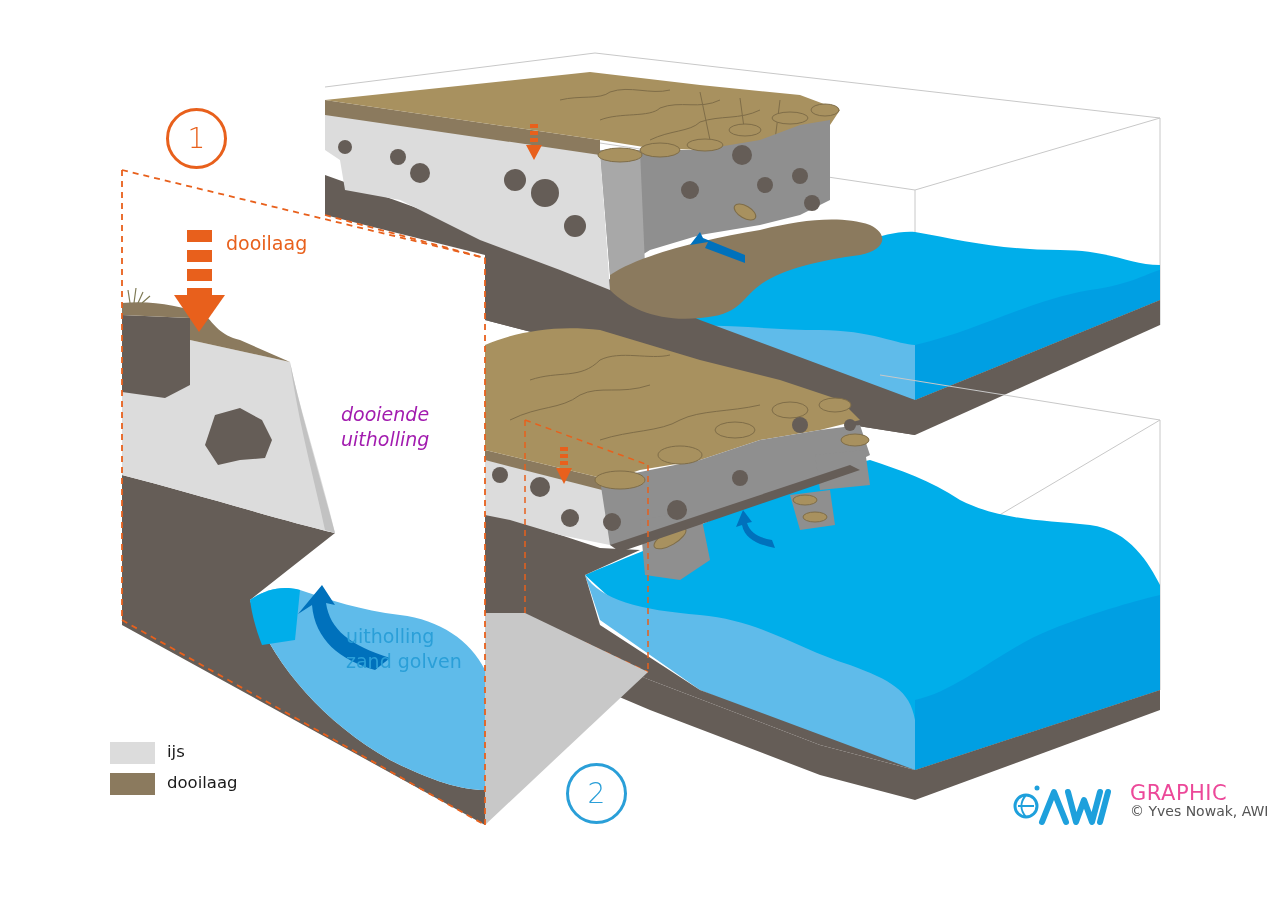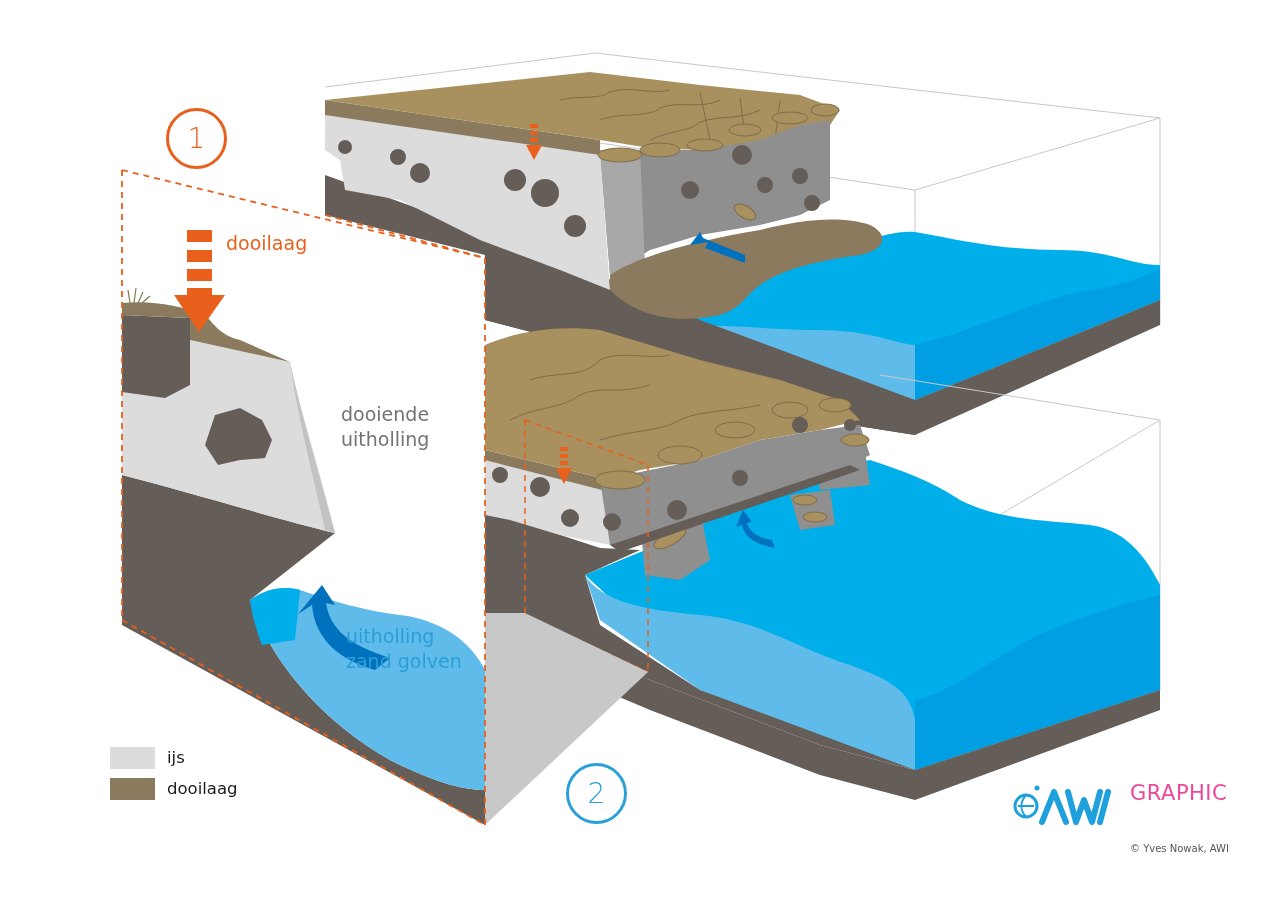--- a/index.html
+++ b/index.html
@@ -1,33 +1,33 @@
 <!DOCTYPE html>
 <html><head>
 <meta charset="utf-8">
 <style>
   html,body{margin:0;padding:0;background:#ffffff;}
   body{width:1280px;height:905px;position:relative;overflow:hidden;font-family:"DejaVu Sans","Liberation Sans",sans-serif;}
   #diagram{position:absolute;left:0;top:0;width:1280px;height:905px;}
   .lbl{position:absolute;white-space:nowrap;}
   .lbl-orange{color:#e8601c;font-size:19px;}
-  .lbl-dark{color:#737373;font-size:19px;line-height:25px;}
+  .lbl-dark{color:#a21caf;font-size:19px;line-height:25px;font-style:italic;}
   .lbl-blue{color:#2a9fd8;font-size:19px;line-height:25px;margin-top:36px;}
   .badge{position:absolute;border-radius:50%;box-sizing:border-box;display:flex;align-items:center;justify-content:center;font-size:28px;font-weight:300;}
   .badge-1{left:166px;top:108px;width:61px;height:61px;border:3px solid #e8601c;color:#e8601c;}
   .badge-2{left:566px;top:763px;width:61px;height:61px;border:3px solid #2a9fd8;color:#2a9fd8;}
   .legend{position:absolute;left:110px;top:742px;}
-  .legend-item{display:flex;align-items:center;height:31px;}
+  .legend-item{display:flex;align-items:flex-start;height:31px;}
   .swatch{width:45px;height:22px;margin-right:12px;}
   .legend-label{font-size:16.5px;color:#1a1a1a;}
   .logo{position:absolute;left:1012px;top:782px;display:flex;align-items:flex-start;}
   .logo-mark{display:block;}
   .logo-text{margin-left:6px;}
   .logo-title{font-size:21px;color:#ec4899;letter-spacing:0.5px;line-height:22px;}
-  .logo-credit{font-size:10px;color:#555;line-height:14px;margin-top:38px;}
+  .logo-credit{font-size:14px;color:#555;line-height:14px;}
 </style>
 </head>
 <body>
 
 <svg id="diagram" viewBox="0 0 1280 905" xmlns="http://www.w3.org/2000/svg">
 
   <g>
 
     <g stroke="#c8c8c8" stroke-width="1" fill="none">
       <polyline points="325,87 595,53 1160,118"></polyline>

